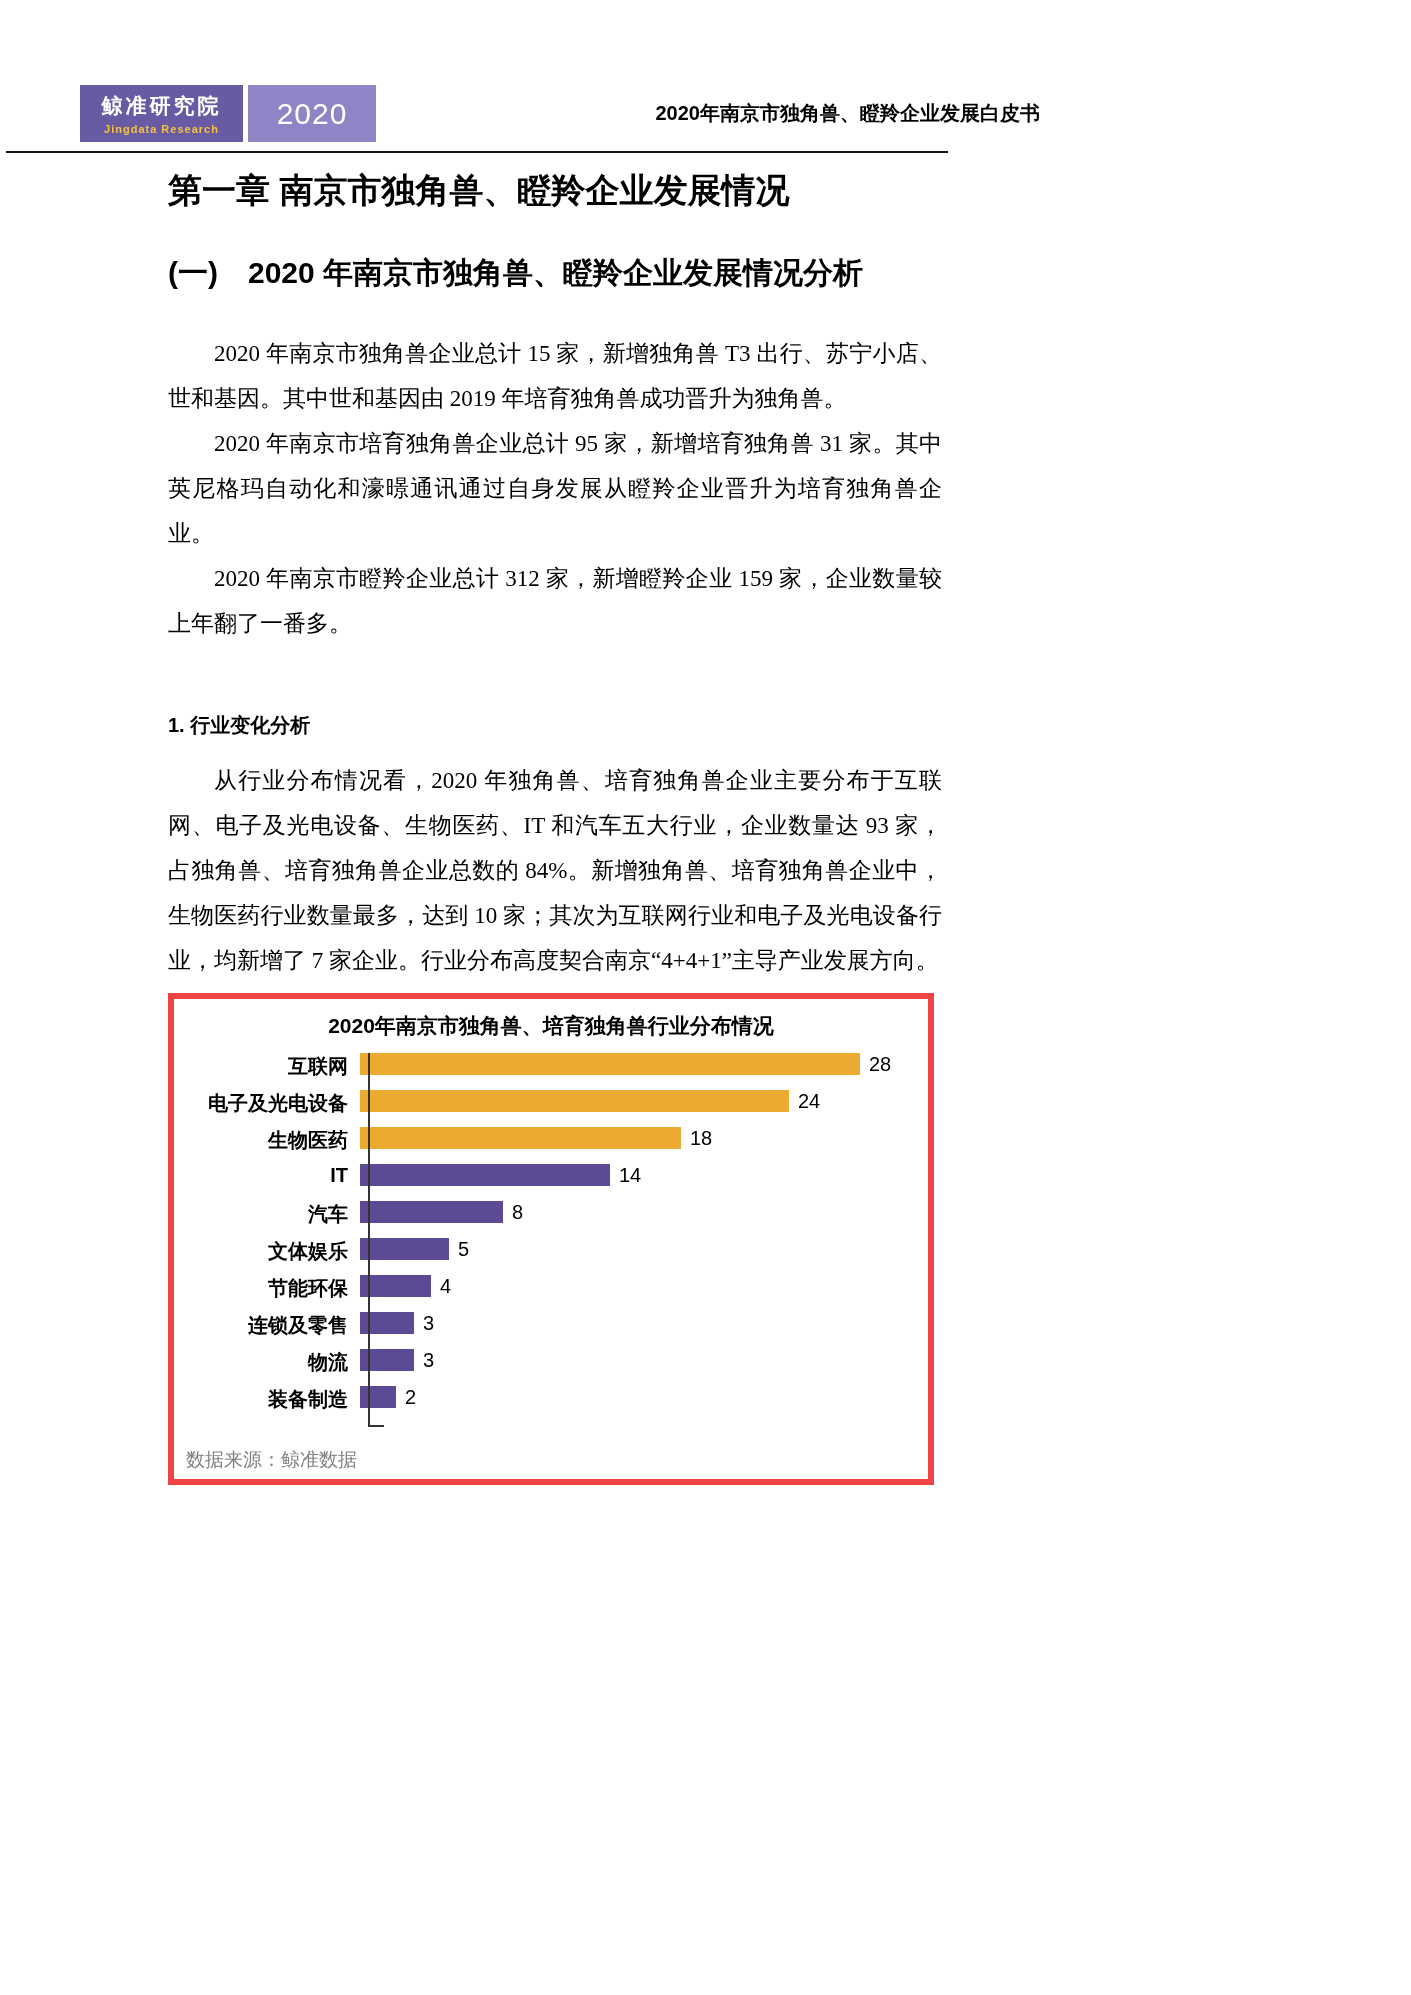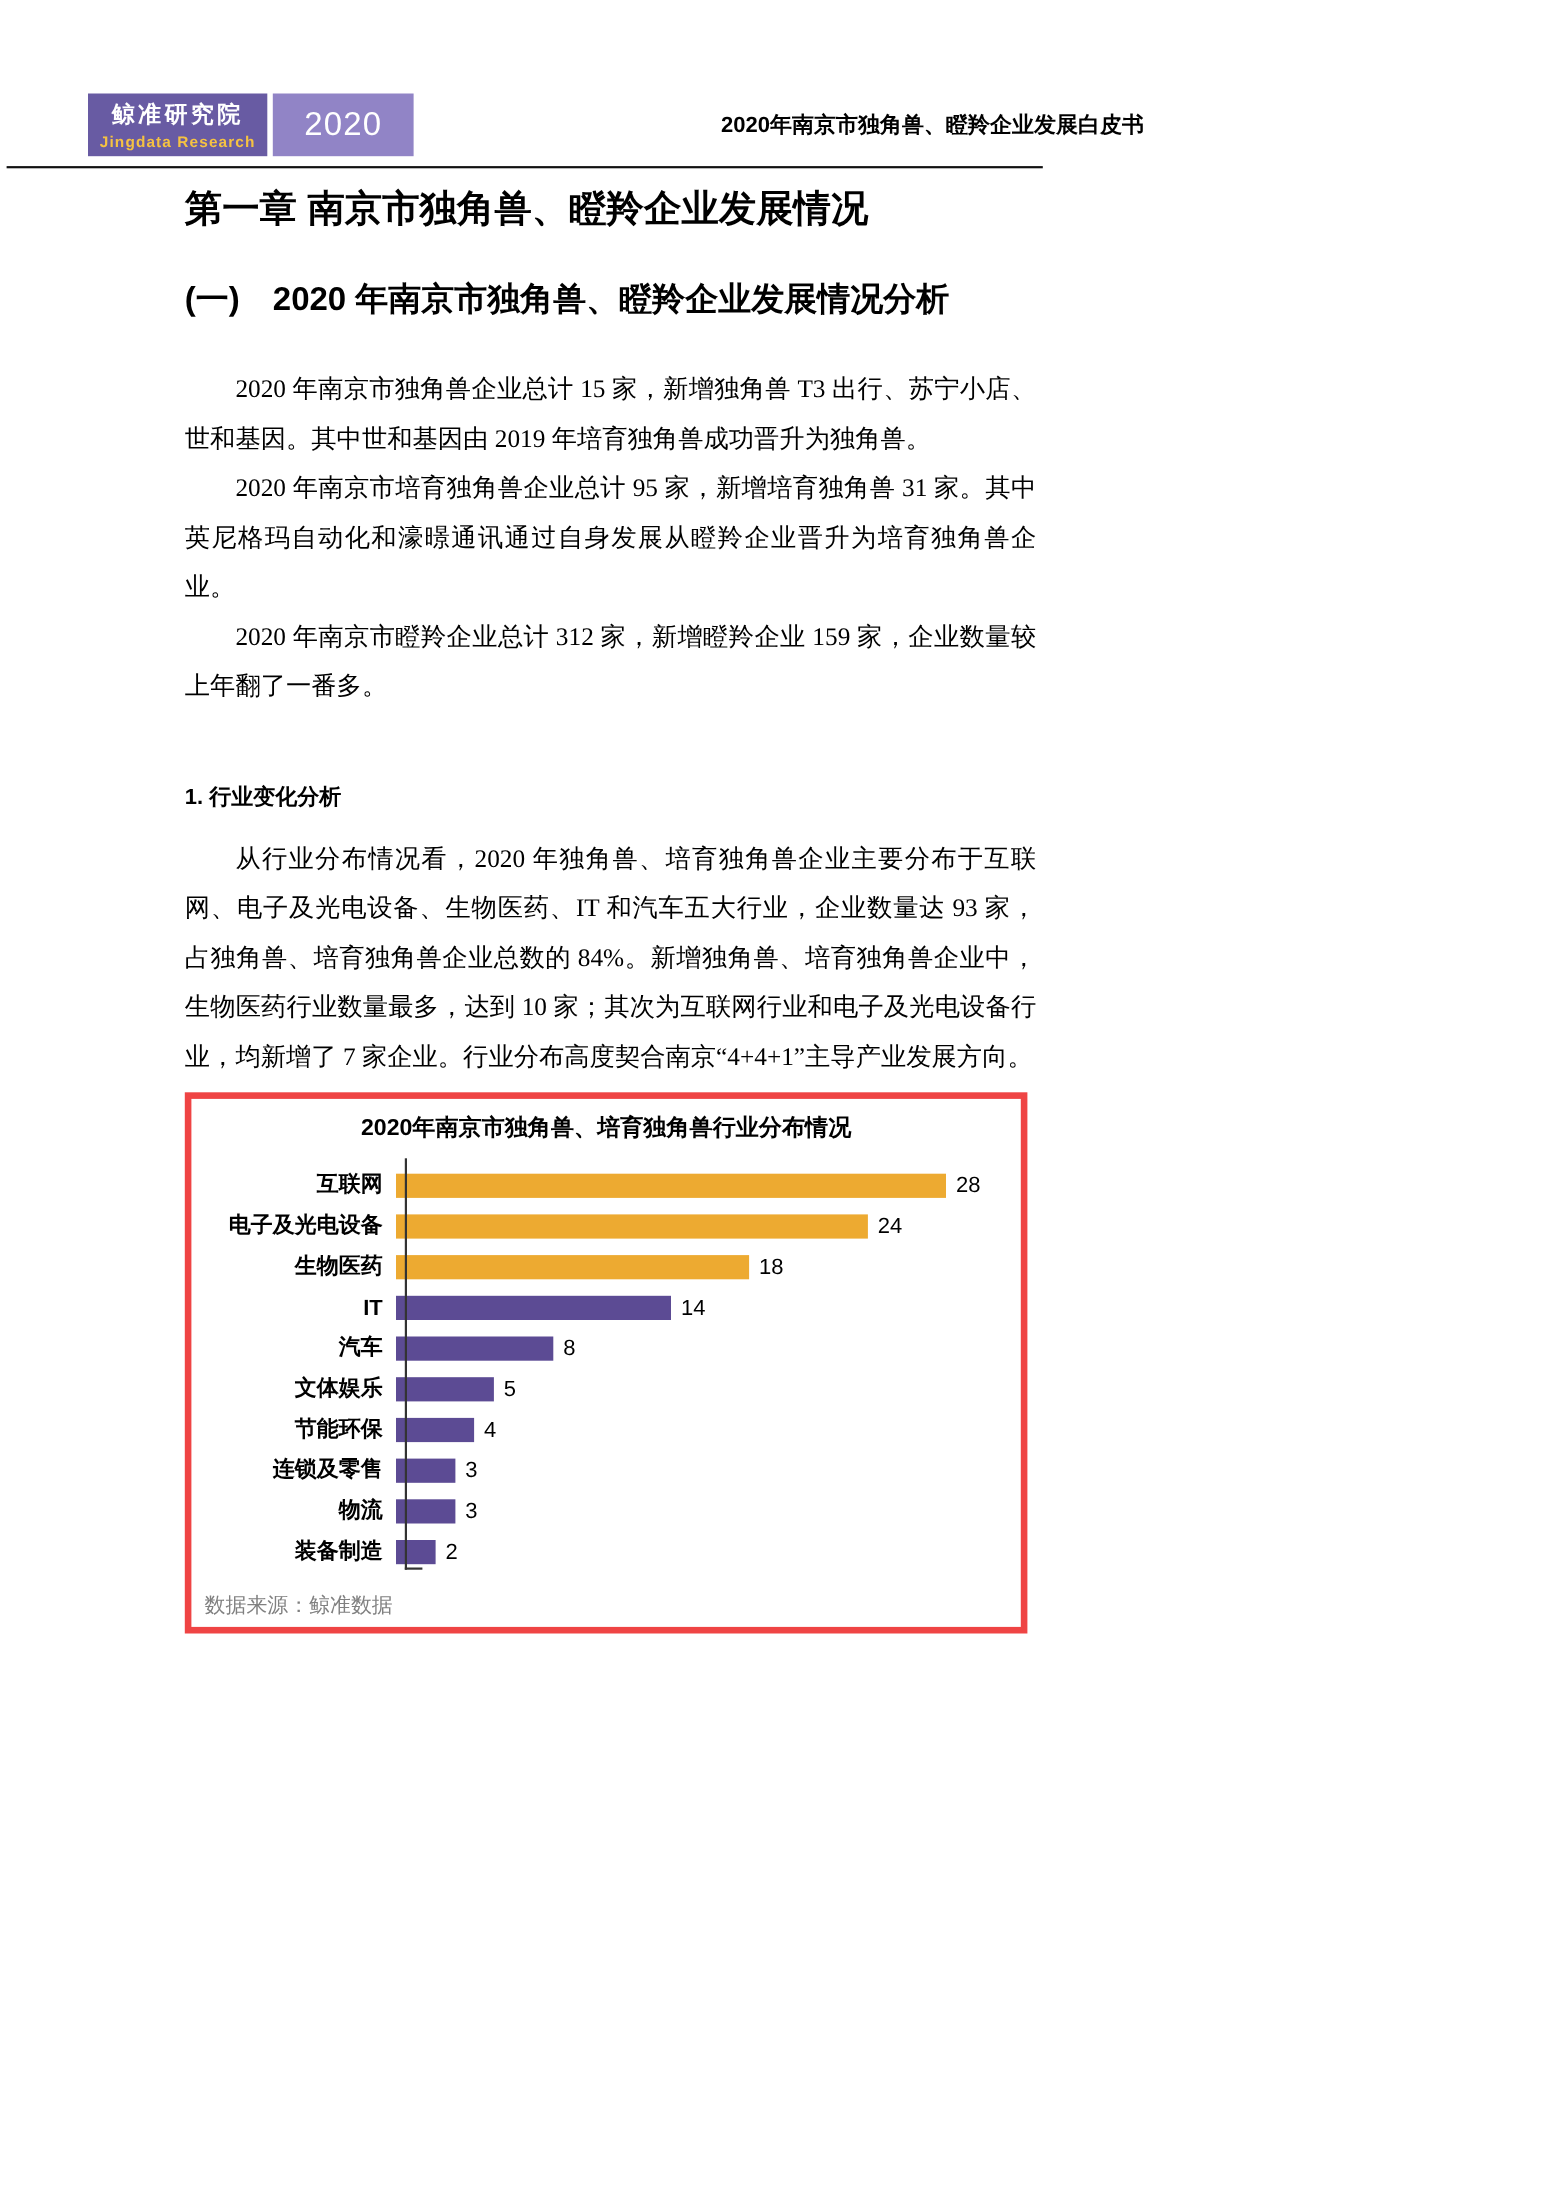--- a/index.html
+++ b/index.html
@@ -9,21 +9,21 @@
     font-family:"Liberation Serif","DejaVu Serif",serif; color:#000; overflow:hidden;
   }
   
   .header { position:absolute; top:85px; left:80px; width:960px; height:57px; display:flex; }
   .brand-box {
     width:163px; height:57px; background:#685BA3; color:#fff;
     display:flex; flex-direction:column; align-items:center; justify-content:center;
     font-family:"Liberation Sans","DejaVu Sans",sans-serif;
   }
   .brand-name { font-size:21px; font-weight:bold; letter-spacing:3px; }
-  .brand-sub  { font-size:14px; font-weight:bold; color:#F5C242; margin-top:3px; letter-spacing:1px; }
+  .brand-sub  { font-size:11px; font-weight:bold; color:#F5C242; margin-top:3px; letter-spacing:1px; }
   .year-box {
     width:128px; height:57px; margin-left:5px; background:#9184C6; color:#fff;
     display:flex; align-items:center; justify-content:center;
     font-family:"Liberation Sans","DejaVu Sans",sans-serif; font-size:30px; font-weight:normal; letter-spacing:1px;text-align:right;
   }
   .header-title {
     margin-left:auto; align-self:center;
     font-family:"Liberation Sans","DejaVu Sans",sans-serif; font-size:20px; font-weight:bold;
   }
   .header-rule { position:absolute; top:151px; left:6px; width:942px; height:2px; background:#111; }
@@ -53,21 +53,21 @@
     margin-top:10px; width:766px; border:6px solid #ef4444; background:#fff;
     padding:14px 12px 6px 12px;
   }
   .chart-title {
     text-align:center; font-family:"Liberation Sans","DejaVu Sans",sans-serif;
     font-size:21px; font-weight:bold; line-height:26px;
   }
   .chart-rows { position:relative; margin-top:14px; }
   .chart-axis { position:absolute; left:182px; top:0; bottom:-4px; width:2px; background:#333; }
   .chart-axis-tick { position:absolute; left:182px; bottom:-4px; width:16px; height:2px; background:#333; }
-  .chart-row { display:flex; align-items:flex-end; height:37px; }
+  .chart-row { display:flex; align-items:flex-start; height:37px; }
   .chart-label {
     width:172px; padding-right:10px; text-align:right;
     font-family:"Liberation Sans","DejaVu Sans",sans-serif;
     font-size:20px; font-weight:bold;
   }
   .chart-bar-area { flex:1; display:flex; align-items:center; padding-left:2px; }
   .chart-bar { height:22px; }
   .chart-value {
     margin-left:9px; font-family:"Liberation Sans","DejaVu Sans",sans-serif;
     font-size:20px; color:#000;

